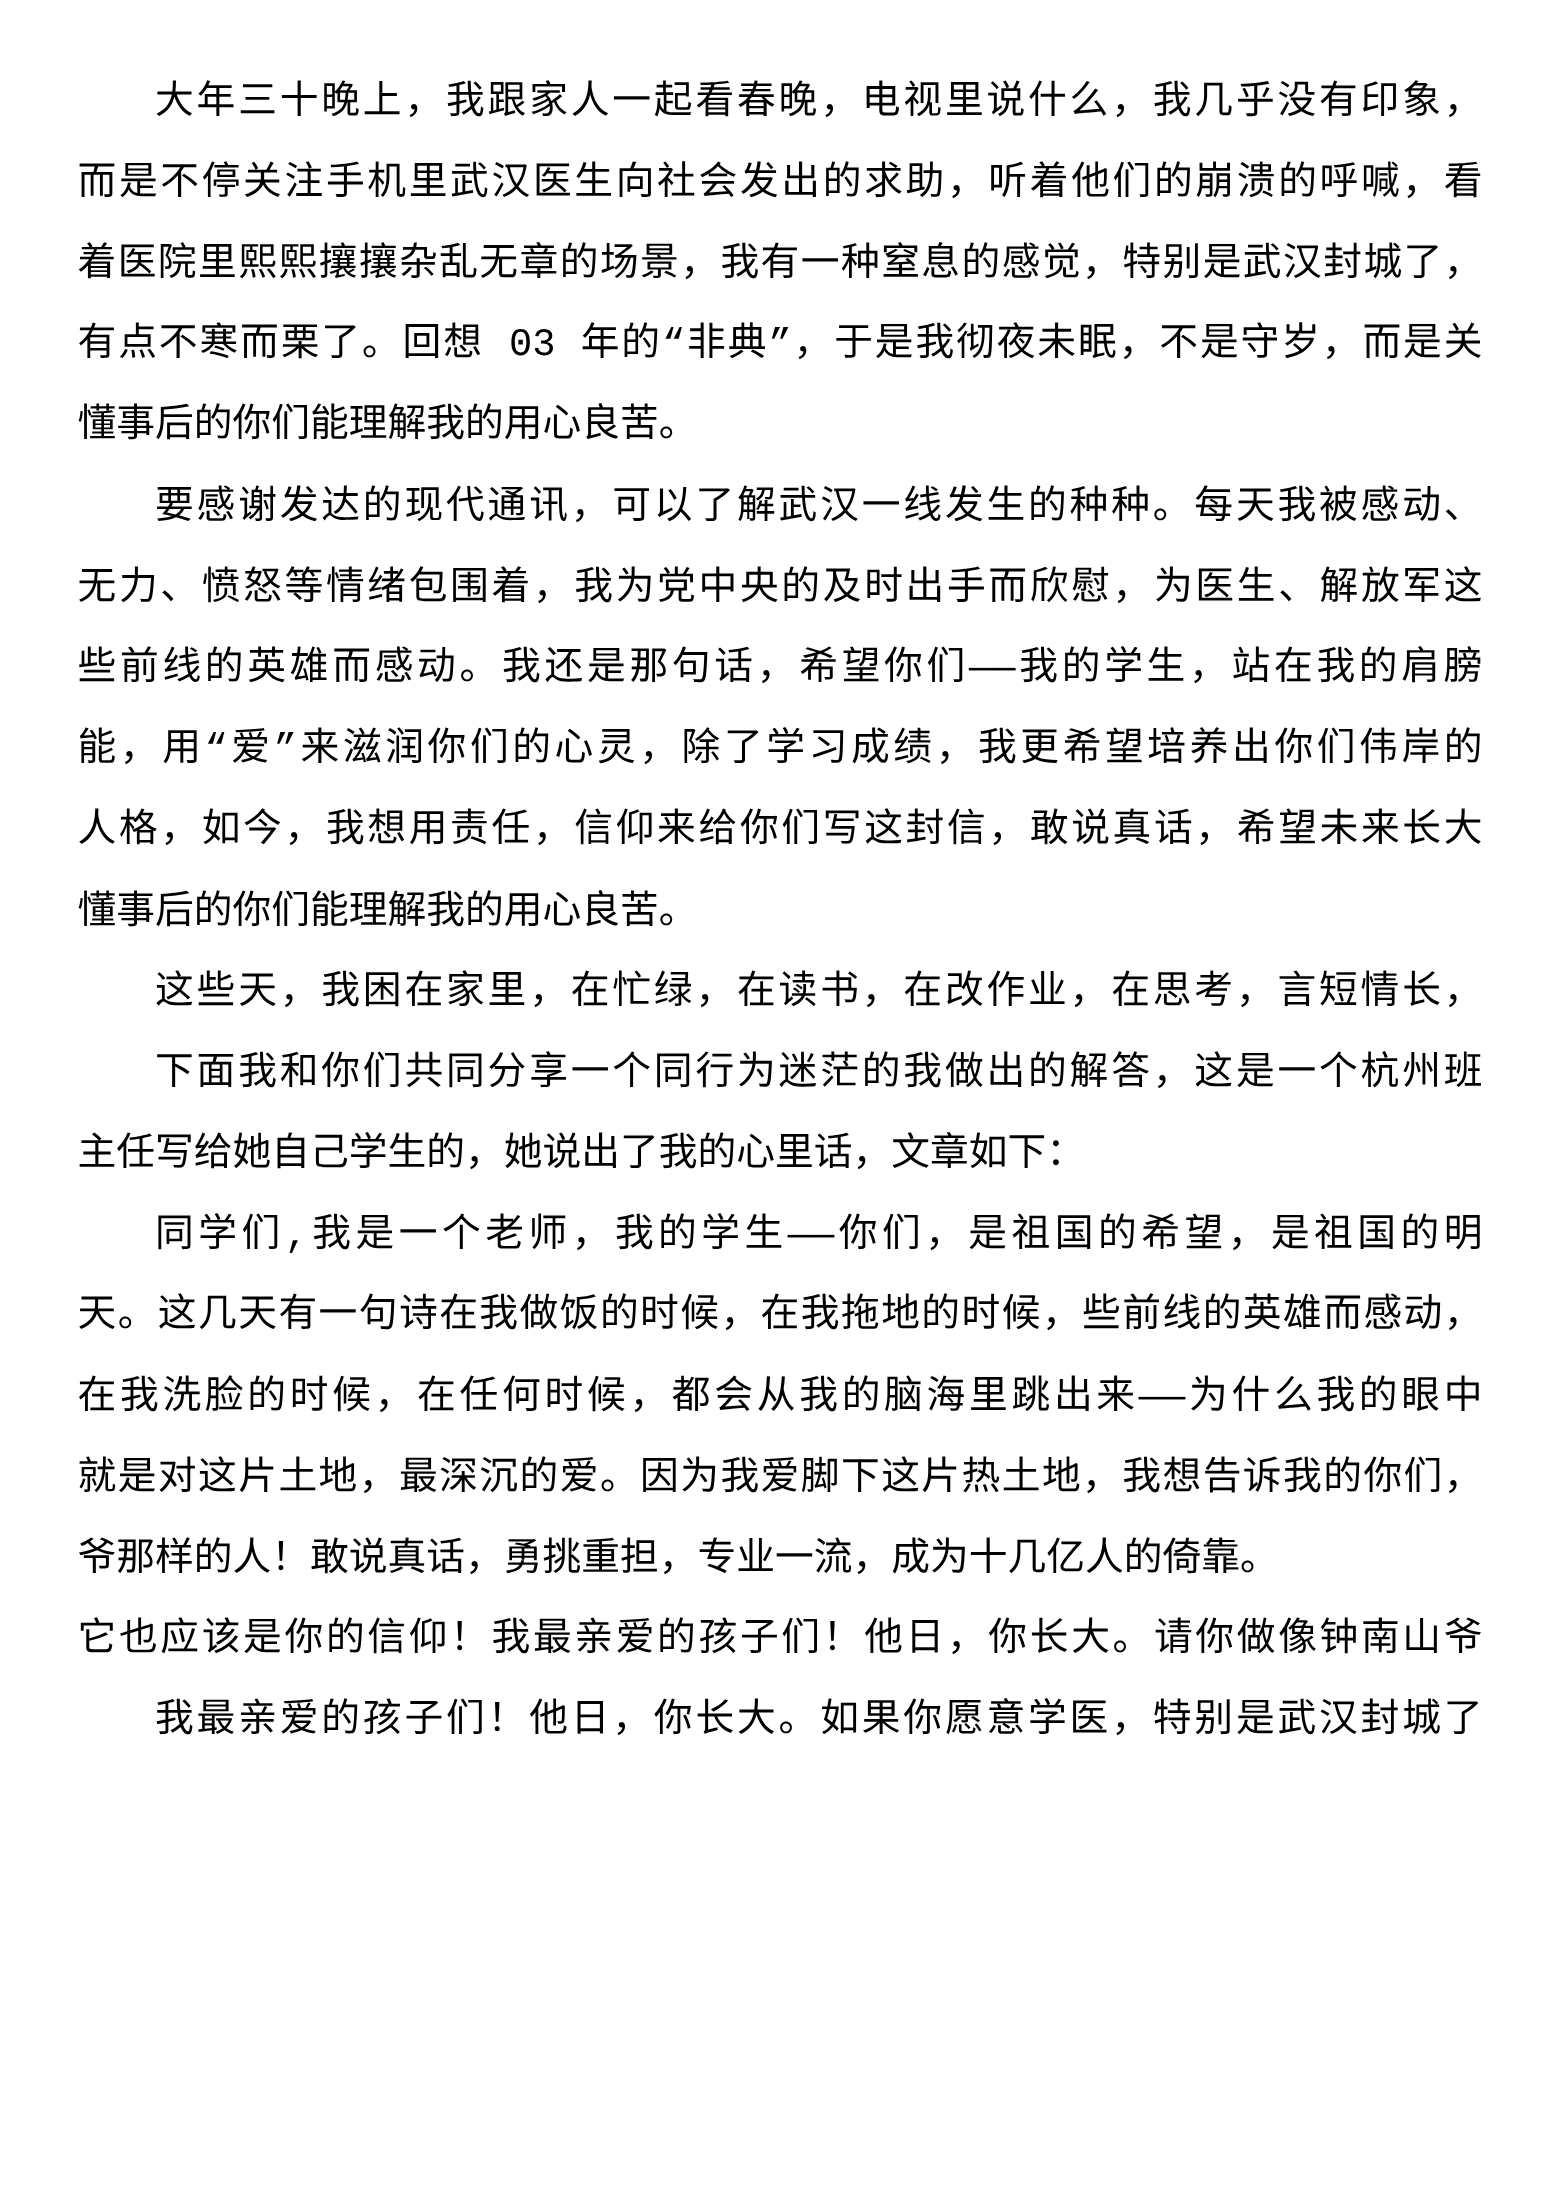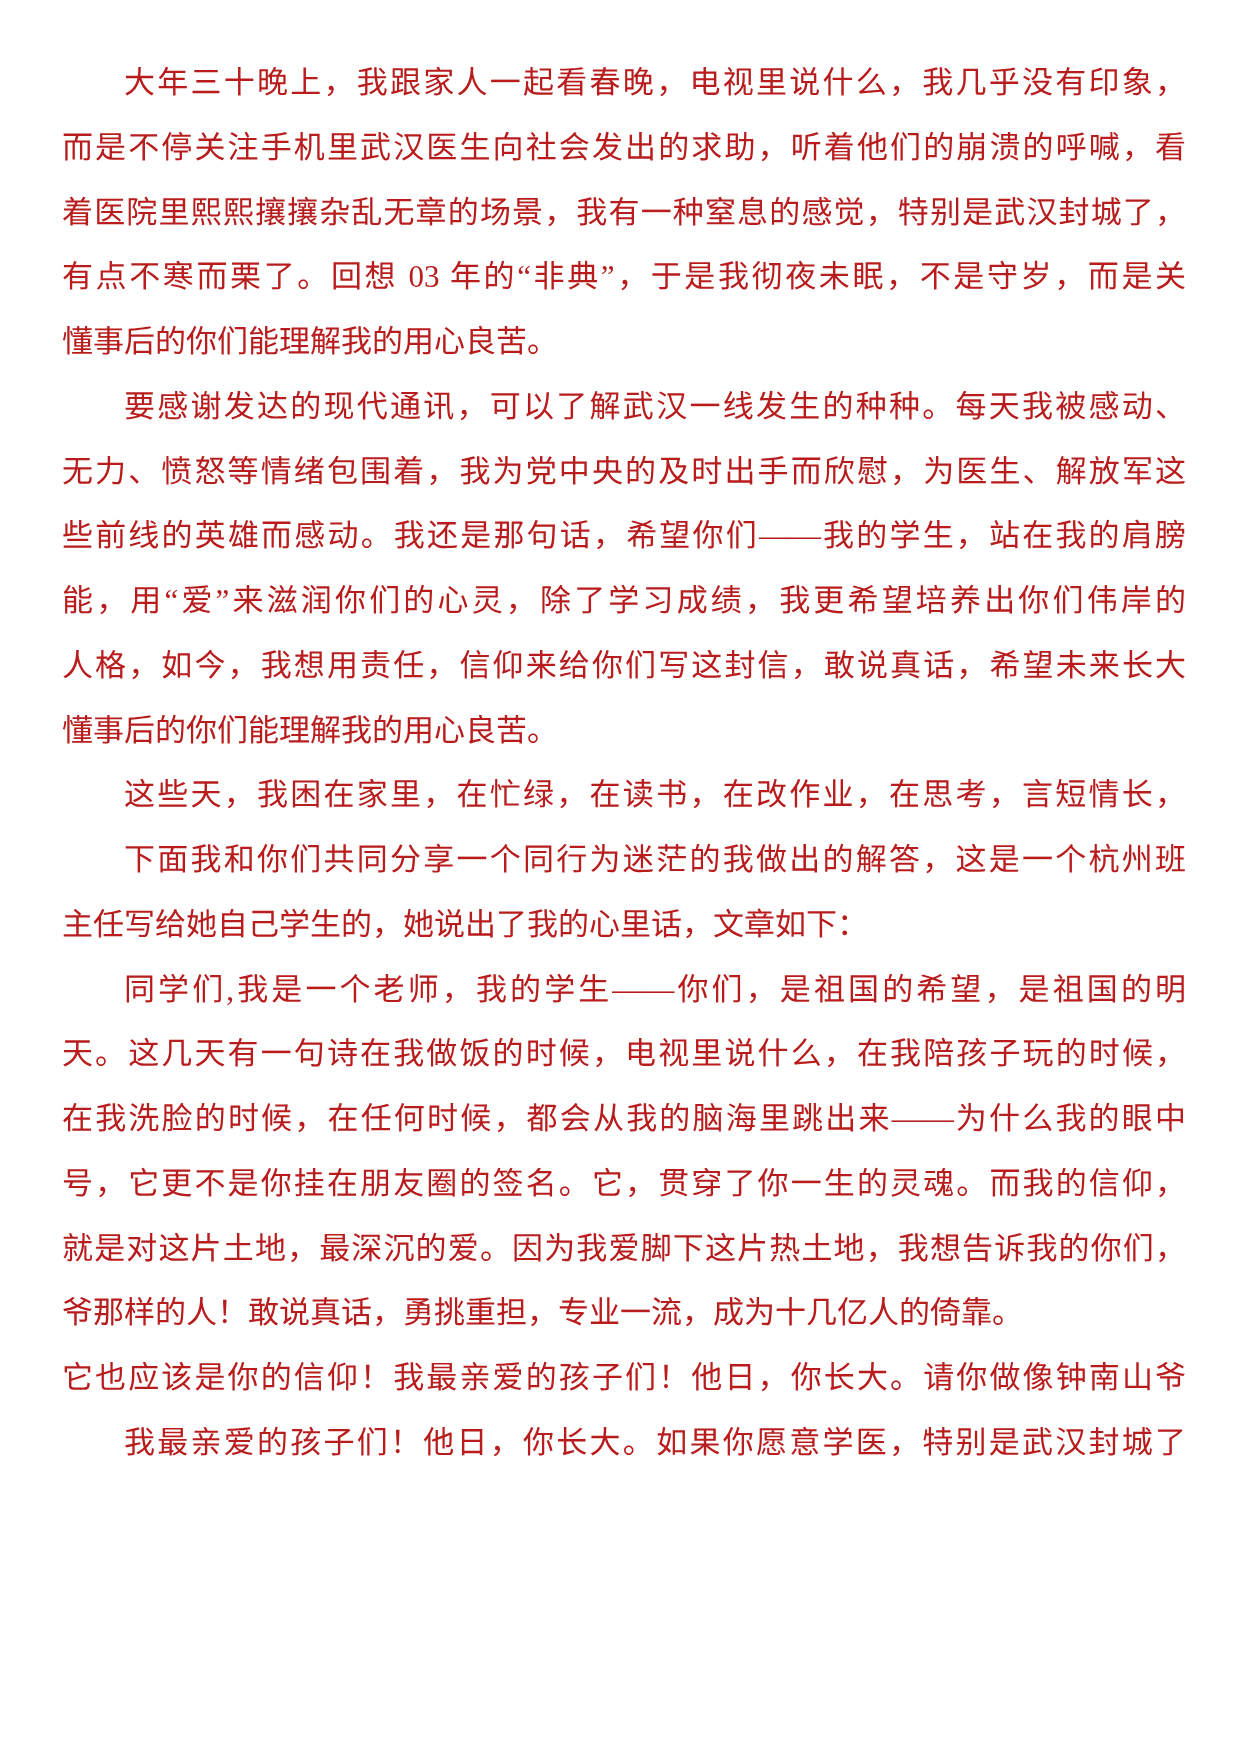--- a/index.html
+++ b/index.html
@@ -34,37 +34,36 @@
     text-indent: 2em;
   }
   .line.plast {
     text-align-last: left;
   }
 </style>
 </head>
 <body>
 
 <main class="page" style="background: rgb(255, 255, 255);">
-  <div class="doc-body" style="color: #b91c1c;">
+  <div class="doc-body" style="color: #000000; font-family: Liberation Mono, monospace;">
       <div class="line first">大年三十晚上，我跟家人一起看春晚，电视里说什么，我几乎没有印象，</div>
       <div class="line">而是不停关注手机里武汉医生向社会发出的求助，听着他们的崩溃的呼喊，看</div>
       <div class="line">着医院里熙熙攘攘杂乱无章的场景，我有一种窒息的感觉，特别是武汉封城了，</div>
       <div class="line">有点不寒而栗了。回想 03 年的“非典”，于是我彻夜未眠，不是守岁，而是关</div>
       <div class="line plast">懂事后的你们能理解我的用心良苦。</div>
       <div class="line first">要感谢发达的现代通讯，可以了解武汉一线发生的种种。每天我被感动、</div>
       <div class="line">无力、愤怒等情绪包围着，我为党中央的及时出手而欣慰，为医生、解放军这</div>
       <div class="line">些前线的英雄而感动。我还是那句话，希望你们——我的学生，站在我的肩膀</div>
       <div class="line">能，用“爱”来滋润你们的心灵，除了学习成绩，我更希望培养出你们伟岸的</div>
       <div class="line">人格，如今，我想用责任，信仰来给你们写这封信，敢说真话，希望未来长大</div>
       <div class="line plast">懂事后的你们能理解我的用心良苦。</div>
       <div class="line first">这些天，我困在家里，在忙绿，在读书，在改作业，在思考，言短情长，</div>
       <div class="line first">下面我和你们共同分享一个同行为迷茫的我做出的解答，这是一个杭州班</div>
       <div class="line plast">主任写给她自己学生的，她说出了我的心里话，文章如下：</div>
       <div class="line first">同学们,我是一个老师，我的学生——你们，是祖国的希望，是祖国的明</div>
-      <div class="line">天。这几天有一句诗在我做饭的时候，电视里说什么，在我陪孩子玩的时候，</div>
+      <div class="line">天。这几天有一句诗在我做饭的时候，在我拖地的时候，些前线的英雄而感动，</div>
       <div class="line">在我洗脸的时候，在任何时候，都会从我的脑海里跳出来——为什么我的眼中</div>
-      <div class="line">号，它更不是你挂在朋友圈的签名。它，贯穿了你一生的灵魂。而我的信仰，</div>
       <div class="line">就是对这片土地，最深沉的爱。因为我爱脚下这片热土地，我想告诉我的你们，</div>
       <div class="line plast">爷那样的人！敢说真话，勇挑重担，专业一流，成为十几亿人的倚靠。</div>
       <div class="line">它也应该是你的信仰！我最亲爱的孩子们！他日，你长大。请你做像钟南山爷</div>
       <div class="line first">我最亲爱的孩子们！他日，你长大。如果你愿意学医，特别是武汉封城了</div>
     </div>
 </main>
 
 </body></html>

